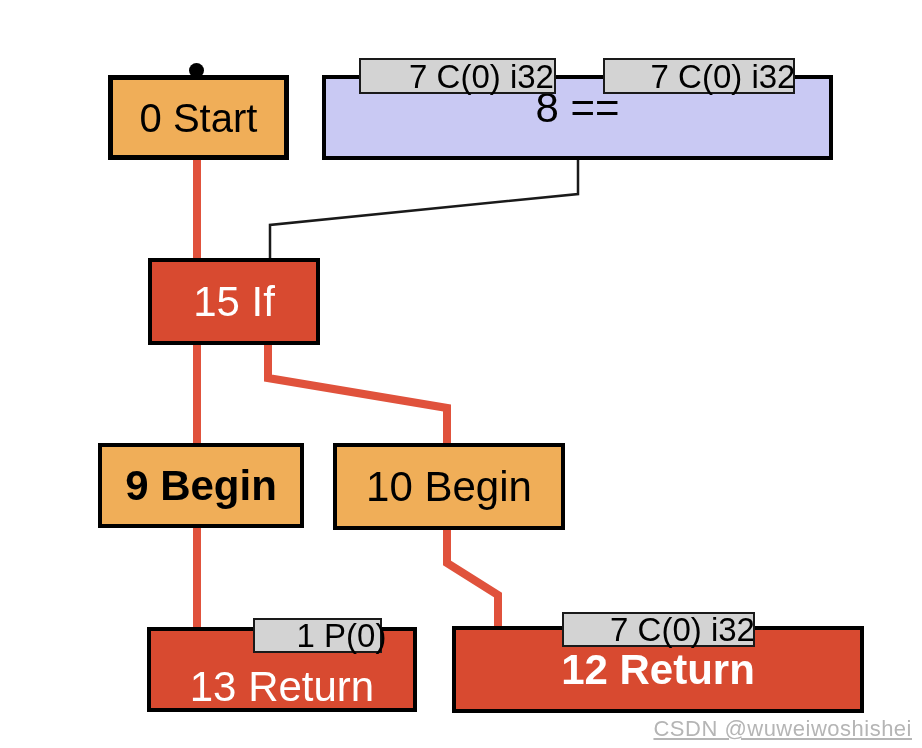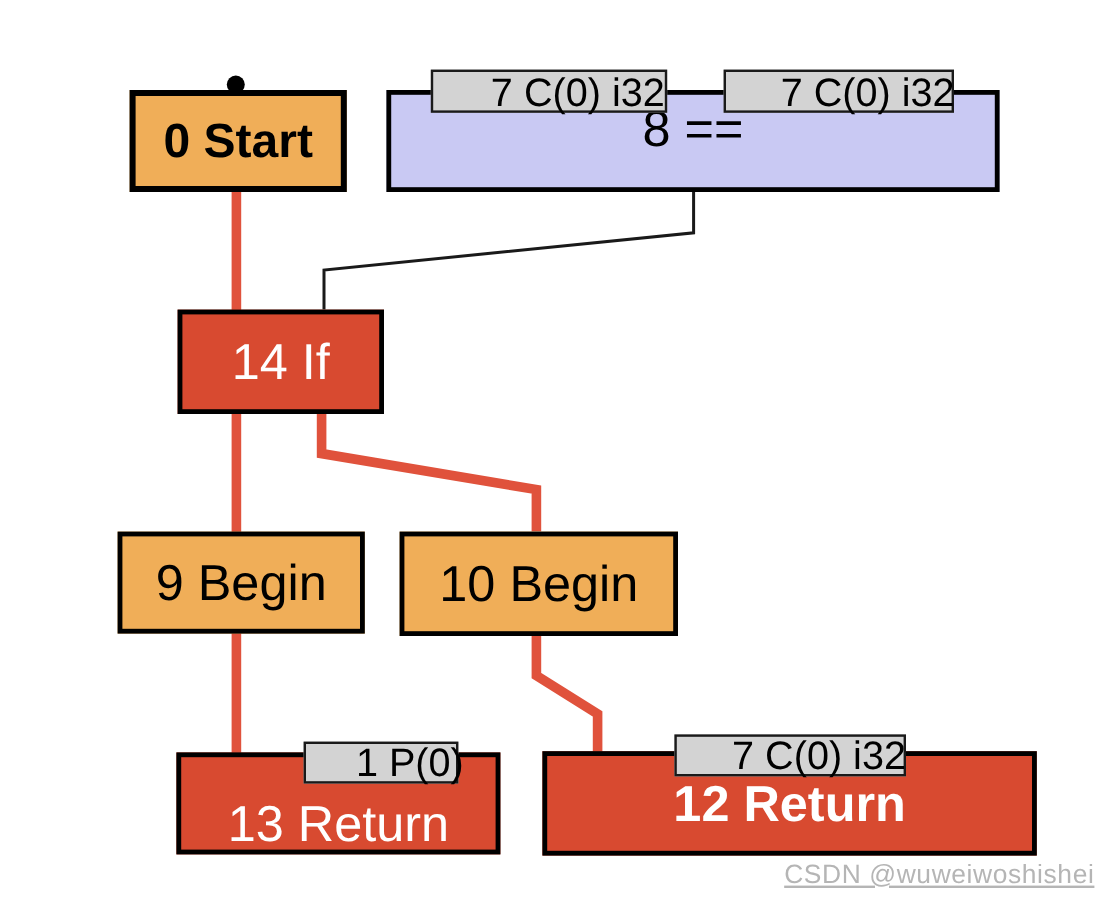--- a/index.html
+++ b/index.html
@@ -22,24 +22,24 @@
     border: 4px solid var(--node-border, #000000);
     display: flex; align-items: center; justify-content: center;
     font-size: 42px; line-height: 1;
     color: #000;
     white-space: nowrap;
   }
   .node.control { background: var(--control-node-fill, #f0ae58); }
   .node.flow    { background: var(--flow-node-fill, #d84a30); color: #ffffff; }
   .node.op      { background: var(--operation-node-fill, #c9c9f3); }
 
-  #node-start   { left: 108px; top: 75px;  width: 181px; height: 85px; border-width: 5px; font-size: 40px; font-weight: bold; }
+  #node-start   { left: 108px; top: 75px;  width: 181px; height: 85px; border-width: 5px; font-size: 40px; font-weight: normal; }
   #node-eq      { left: 322px; top: 75px;  width: 511px; height: 85px; }
   #node-if11    { left: 148px; top: 258px; width: 172px; height: 87px; }
-  #node-begin9  { left: 98px;  top: 443px; width: 206px; height: 85px; }
+  #node-begin9  { left: 98px;  top: 443px; width: 206px; height: 85px; font-weight: bold; }
   #node-begin10 { left: 333px; top: 443px; width: 232px; height: 87px; justify-content: center; }
   #node-ret13   { left: 147px; top: 627px; width: 270px; height: 85px; align-items: flex-end; }
   #node-ret12   { left: 452px; top: 626px; width: 412px; height: 87px; font-weight: bold; }
 
   #node-eq .op-label {
     position: absolute; left: 0; right: 0; top: 8px;
     text-align: center; font-size: 42px;
   }
 
   .port {
@@ -98,21 +98,21 @@
   </div>
 
   <div class="port" id="port-eq-left">
     <span>7 C(0) i32</span>
   </div>
   <div class="port" id="port-eq-right">
     <span>7 C(0) i32</span>
   </div>
 
   <div class="node flow" id="node-if11">
-    <span>14 If</span>
+    <span>15 If</span>
   </div>
 
   <div class="node control" id="node-begin9">
     <span>9 Begin</span>
   </div>
 
   <div class="node control" id="node-begin10">
     <span>10 Begin</span>
   </div>
 

